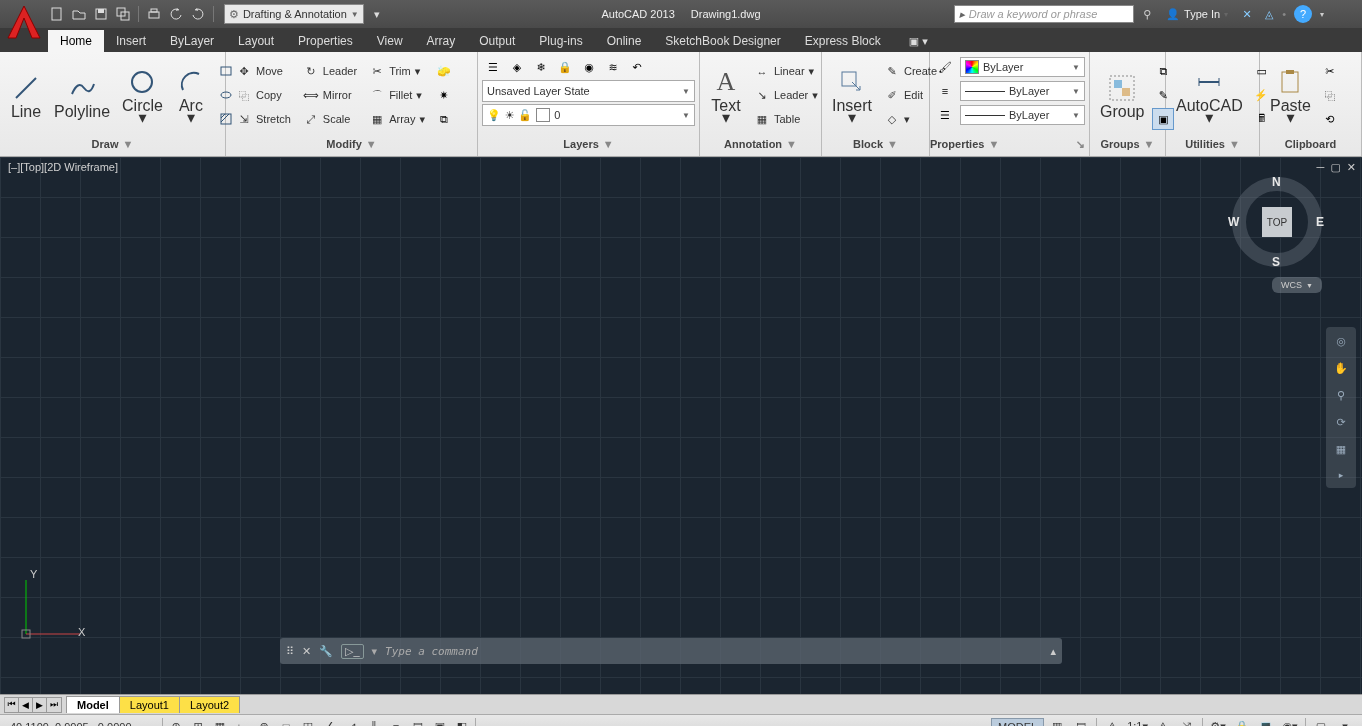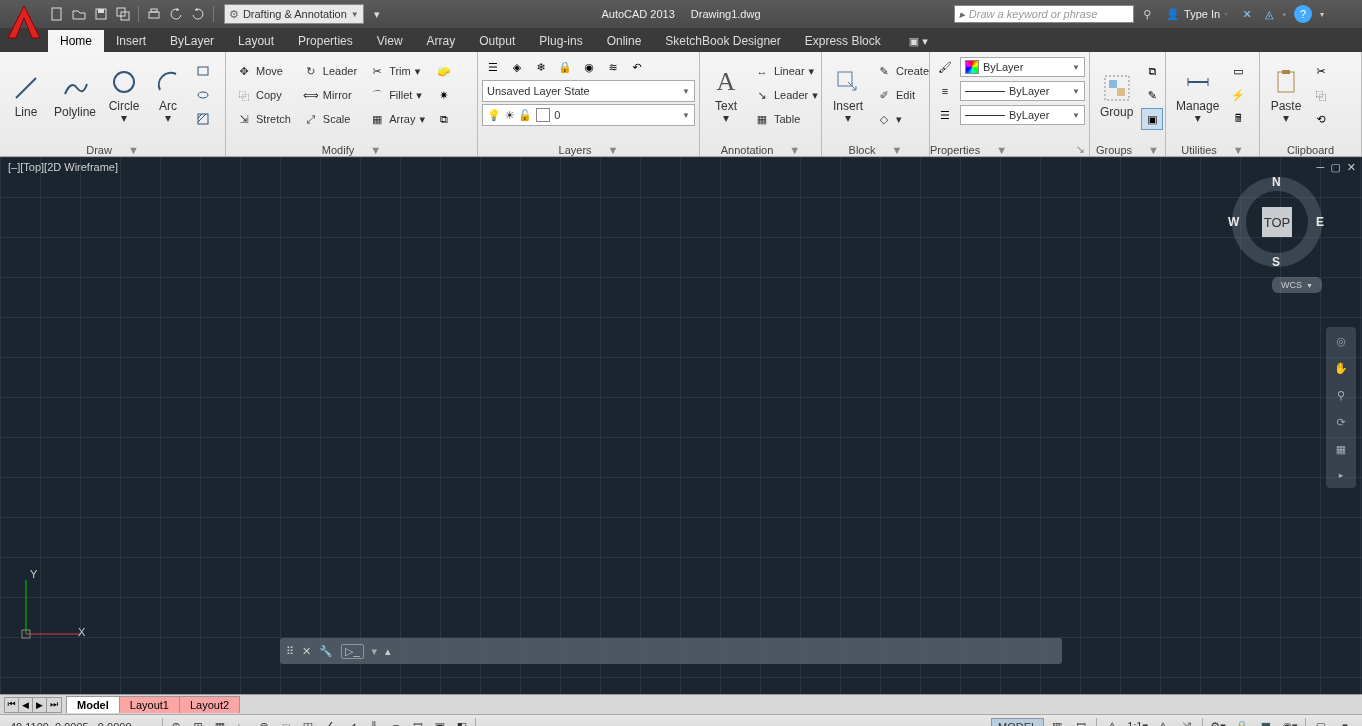--- a/index.html
+++ b/index.html
@@ -27,59 +27,59 @@
 
 .tabstrip { height:24px; background:#3a3a3a; display:flex; align-items:flex-end; padding-left:48px; }
 .tab { padding:4px 12px; color:#ddd; cursor:pointer; font-size:12px; }
 .tab.active { background:#f5f5f5; color:#000; }
 .tab-extra { margin-left:8px; color:#ddd; padding:4px 8px; cursor:pointer; }
 
 
 .ribbon { height:105px; background:linear-gradient(#f5f5f5,#e8e8e8); border-bottom:1px solid #aaa; display:flex; }
 .panel { border-right:1px solid #bbb; display:flex; flex-direction:column; }
 .panel-body { flex:1; display:flex; align-items:center; padding:2px 4px; }
-.panel-title { height:18px; text-align:center; color:#444; font-size:11px; display:flex; align-items:flex-end; justify-content:center; gap:16px; }
+.panel-title { height:18px; text-align:center; color:#444; font-size:11px; display:flex; align-items:flex-start; justify-content:center; gap:4px;font-weight:bold; }
 .panel-title .expand{ color:#888; }
 .big-btn { display:flex; flex-direction:column; align-items:center; justify-content:center; padding:2px 6px; cursor:pointer; gap:2px; }
 .big-btn .ico { width:32px; height:32px; display:flex; align-items:center; justify-content:center; color:#555; }
-.big-btn .lbl { font-size:12px; color:#333; text-align:center; line-height:12px; }
+.big-btn .lbl { font-size:16px; color:#333; text-align:center; line-height:12px; }
 .col { display:flex; flex-direction:column; gap:2px; padding:2px; }
 .row-btn { display:flex; align-items:center; gap:4px; padding:1px 4px; cursor:pointer; font-size:11px; color:#333; height:22px; }
 .row-btn .ico { width:16px; height:16px; display:flex; align-items:center; justify-content:center; }
 .sq-btn { width:22px; height:22px; display:flex; align-items:center; justify-content:center; cursor:pointer; border:1px solid transparent; }
 .layer-dd { height:22px; background:#fff; border:1px solid #aaa; display:flex; align-items:center; padding:0 4px; color:#333; cursor:pointer; justify-content:space-between; }
 .prop-row{display:flex;align-items:center;gap:4px;height:22px;}
 .prop-dd{flex:1;height:20px;border:1px solid #aaa;background:#fff;display:flex;align-items:center;padding:0 4px;font-size:11px;color:#333;cursor:pointer;justify-content:space-between;}
 .swatch{width:14px;height:14px;border:1px solid #888;}
 
 
 .draw-wrap{position:relative;height:537px;background:#1b2530;}
 .view-label{position:absolute;left:8px;top:4px;color:#d0d0d0;font-size:11px;}
 .vp-ctrl{position:absolute;right:6px;top:4px;display:flex;gap:6px;}
 .vp-ctrl span{color:#ccc;cursor:pointer;}
 .grid{position:absolute;inset:0;background-image:linear-gradient(#2a3540 1px,transparent 1px),linear-gradient(90deg,#2a3540 1px,transparent 1px);background-size:40px 40px;}
 .ucs{position:absolute;left:18px;bottom:50px;color:#aaa;}
 .viewcube{position:absolute;right:40px;top:20px;width:90px;height:90px;}
 .vc-ring{position:absolute;inset:0;border:14px solid rgba(120,130,140,.35);border-radius:50%;}
-.vc-face{position:absolute;left:30px;top:30px;width:30px;height:30px;background:#c8ccd0;display:flex;align-items:center;justify-content:center;font-size:13px;color:#333;cursor:pointer;}
+.vc-face{position:absolute;left:30px;top:30px;width:30px;height:30px;background:#c8ccd0;display:flex;align-items:center;justify-content:center;font-size:10px;color:#333;cursor:pointer;}
 .vc-dir{position:absolute;color:#e8e8e8;font-weight:bold;font-size:12px;}
 .wcs-badge{position:absolute;right:40px;top:120px;width:50px;height:16px;background:rgba(150,160,170,.4);border-radius:6px;color:#ccc;font-size:9px;display:flex;align-items:center;justify-content:center;gap:4px;cursor:pointer;}
 .navbar{position:absolute;right:6px;top:170px;width:30px;background:rgba(100,110,120,.4);border-radius:4px;display:flex;flex-direction:column;align-items:center;padding:8px 0;gap:14px;}
 .navbar span{color:#9ab;cursor:pointer;}
 .cmdbar{position:absolute;left:280px;bottom:30px;right:300px;height:26px;background:rgba(90,100,110,.8);border-radius:3px;display:flex;align-items:center;padding:0 6px;gap:8px;}
 .cmd-i{color:#ccc;cursor:pointer;}
 .cmd-input{flex:1;color:#aaa;font-style:italic;font-family:monospace;}
 .cmd-exp{color:#ccc;cursor:pointer;}
 
 
 .mtabs{height:20px;background:#d8d8d8;display:flex;align-items:center;border-top:1px solid #999;}
 .mt-nav{display:flex;border:1px solid #999;margin:0 4px;}
 .mt-nav span{width:14px;height:14px;display:flex;align-items:center;justify-content:center;cursor:pointer;border-right:1px solid #999;font-size:9px;}
 .mt-nav span:last-child{border:none;}
-.mtab{padding:2px 10px;border:1px solid #999;border-bottom:none;background:#fca5a5;cursor:pointer;font-size:11px;margin-right:-1px;}
+.mtab{padding:2px 10px;border:1px solid #999;border-bottom:none;background:#fde047;cursor:pointer;font-size:11px;margin-right:-1px;}
 .mtab.active{background:#fff;font-weight:bold;}
 
 
 .status{height:24px;background:linear-gradient(#e8e8e8,#d4d4d4);display:flex;align-items:center;border-top:1px solid #aaa;font-size:11px;color:#333;}
 .coords{padding:0 10px;min-width:160px;}
 .stat-sep{width:1px;height:18px;background:#aaa;margin:0 2px;}
 .stat-btn{width:22px;height:20px;display:flex;align-items:center;justify-content:center;cursor:pointer;border:1px solid transparent;}
 .status-right{margin-left:auto;display:flex;align-items:center;gap:2px;padding-right:6px;}
 .model-badge{padding:2px 6px;background:#bcd;border:1px solid #89a;cursor:pointer;}
 .dd-arr{font-size:8px;color:#666;}
@@ -449,21 +449,21 @@
   <div class="panel" style="width:94px">
     <div class="panel-body">
       <div class="big-btn">
           <span class="ico">
             <svg width="28" height="28">
               <line x1="4" y1="14" x2="24" y2="14" stroke="#357" stroke-width="2"></line>
               <line x1="4" y1="10" x2="4" y2="18" stroke="#357"></line>
               <line x1="24" y1="10" x2="24" y2="18" stroke="#357"></line>
             </svg>
           </span>
-          <span class="lbl"><span>Manage</span><br>▾</span>
+          <span class="lbl"><span>AutoCAD</span><br>▾</span>
         </div>
       <div class="col">
         <div class="sq-btn">▭</div>
         <div class="sq-btn">⚡</div>
         <div class="sq-btn">🖩</div>
       </div>
     </div>
     <div class="panel-title">
         <span>Utilities</span>
         <span class="expand">▼</span>
@@ -529,20 +529,21 @@
     <span>⟳</span>
     <span>▦</span>
     <span style="font-size:9px">▸</span>
   </div>
   <div class="cmdbar">
     <span class="cmd-i">⠿</span>
     <span class="cmd-i">✕</span>
     <span class="cmd-i">🔧</span>
     <span class="cmd-i" style="border:1px solid #899;padding:0 3px;border-radius:2px">▷_</span>
     <span style="color:#aaa">▾</span>
+    <span class="cmd-input">Type a command</span>
     <span class="cmd-exp">▴</span>
   </div>
 </div>
 
 <div class="mtabs">
   <div class="mt-nav">
     <span>⏮</span>
     <span>◀</span>
     <span>▶</span>
     <span>⏭</span>

